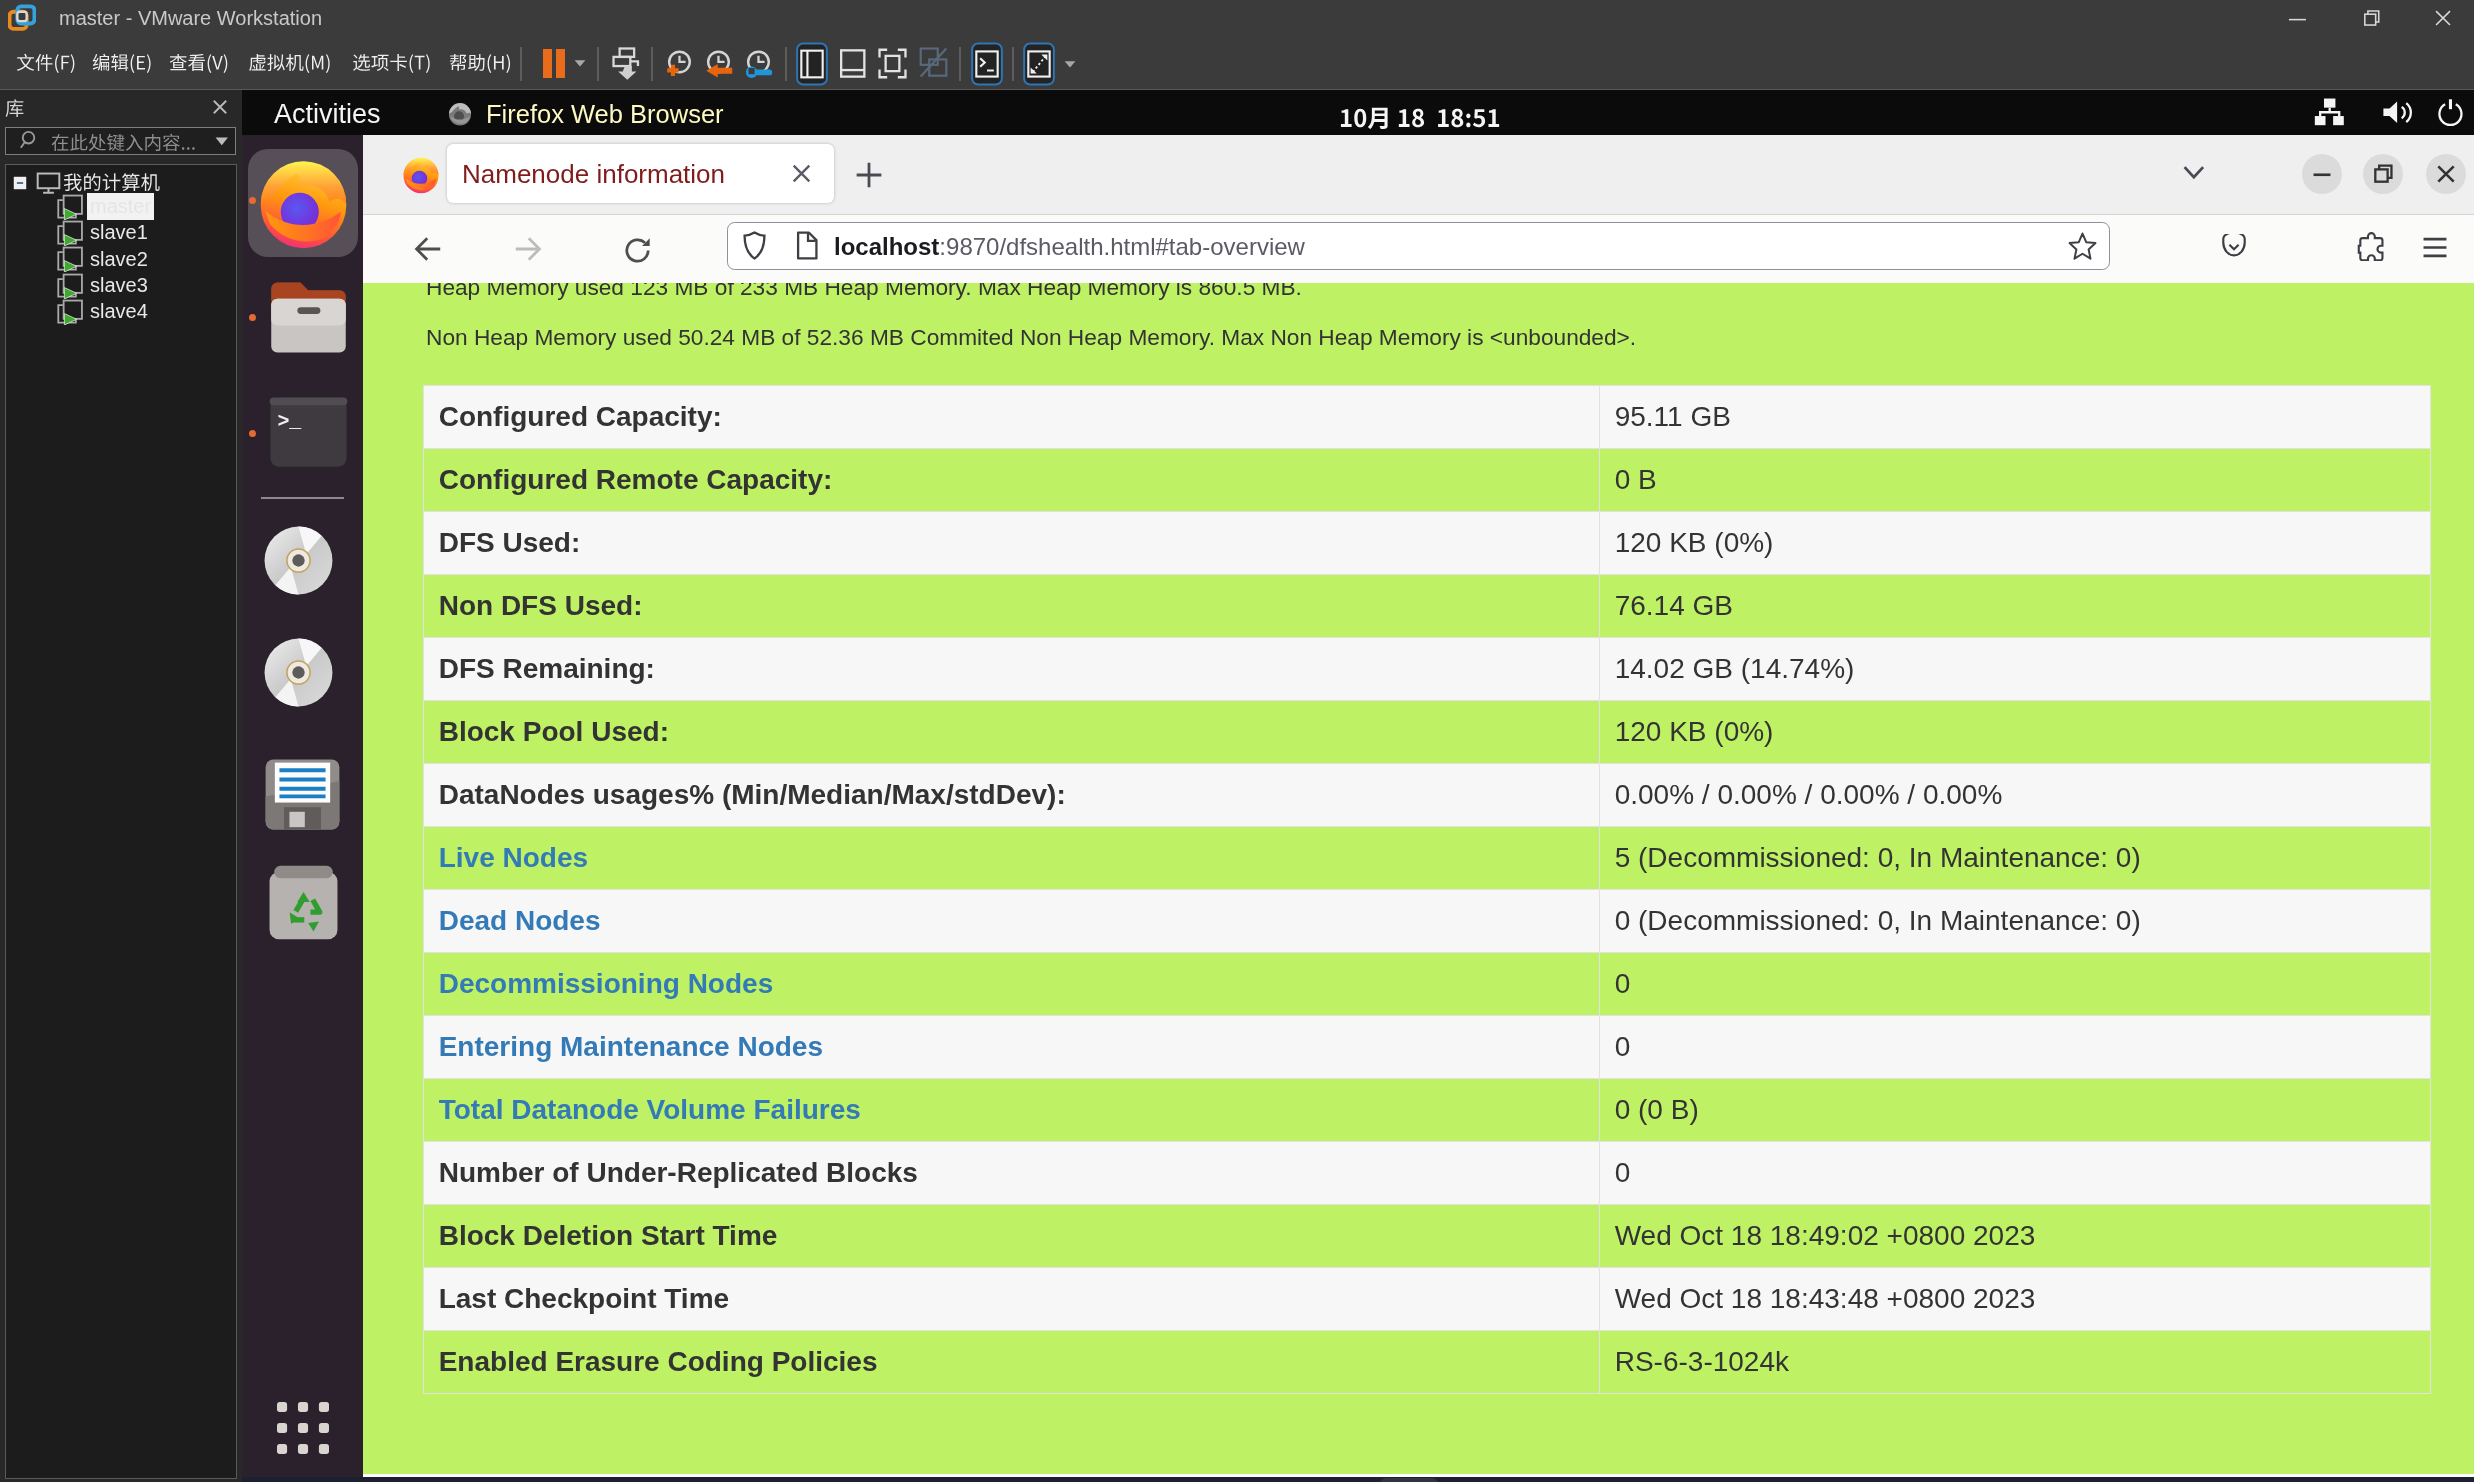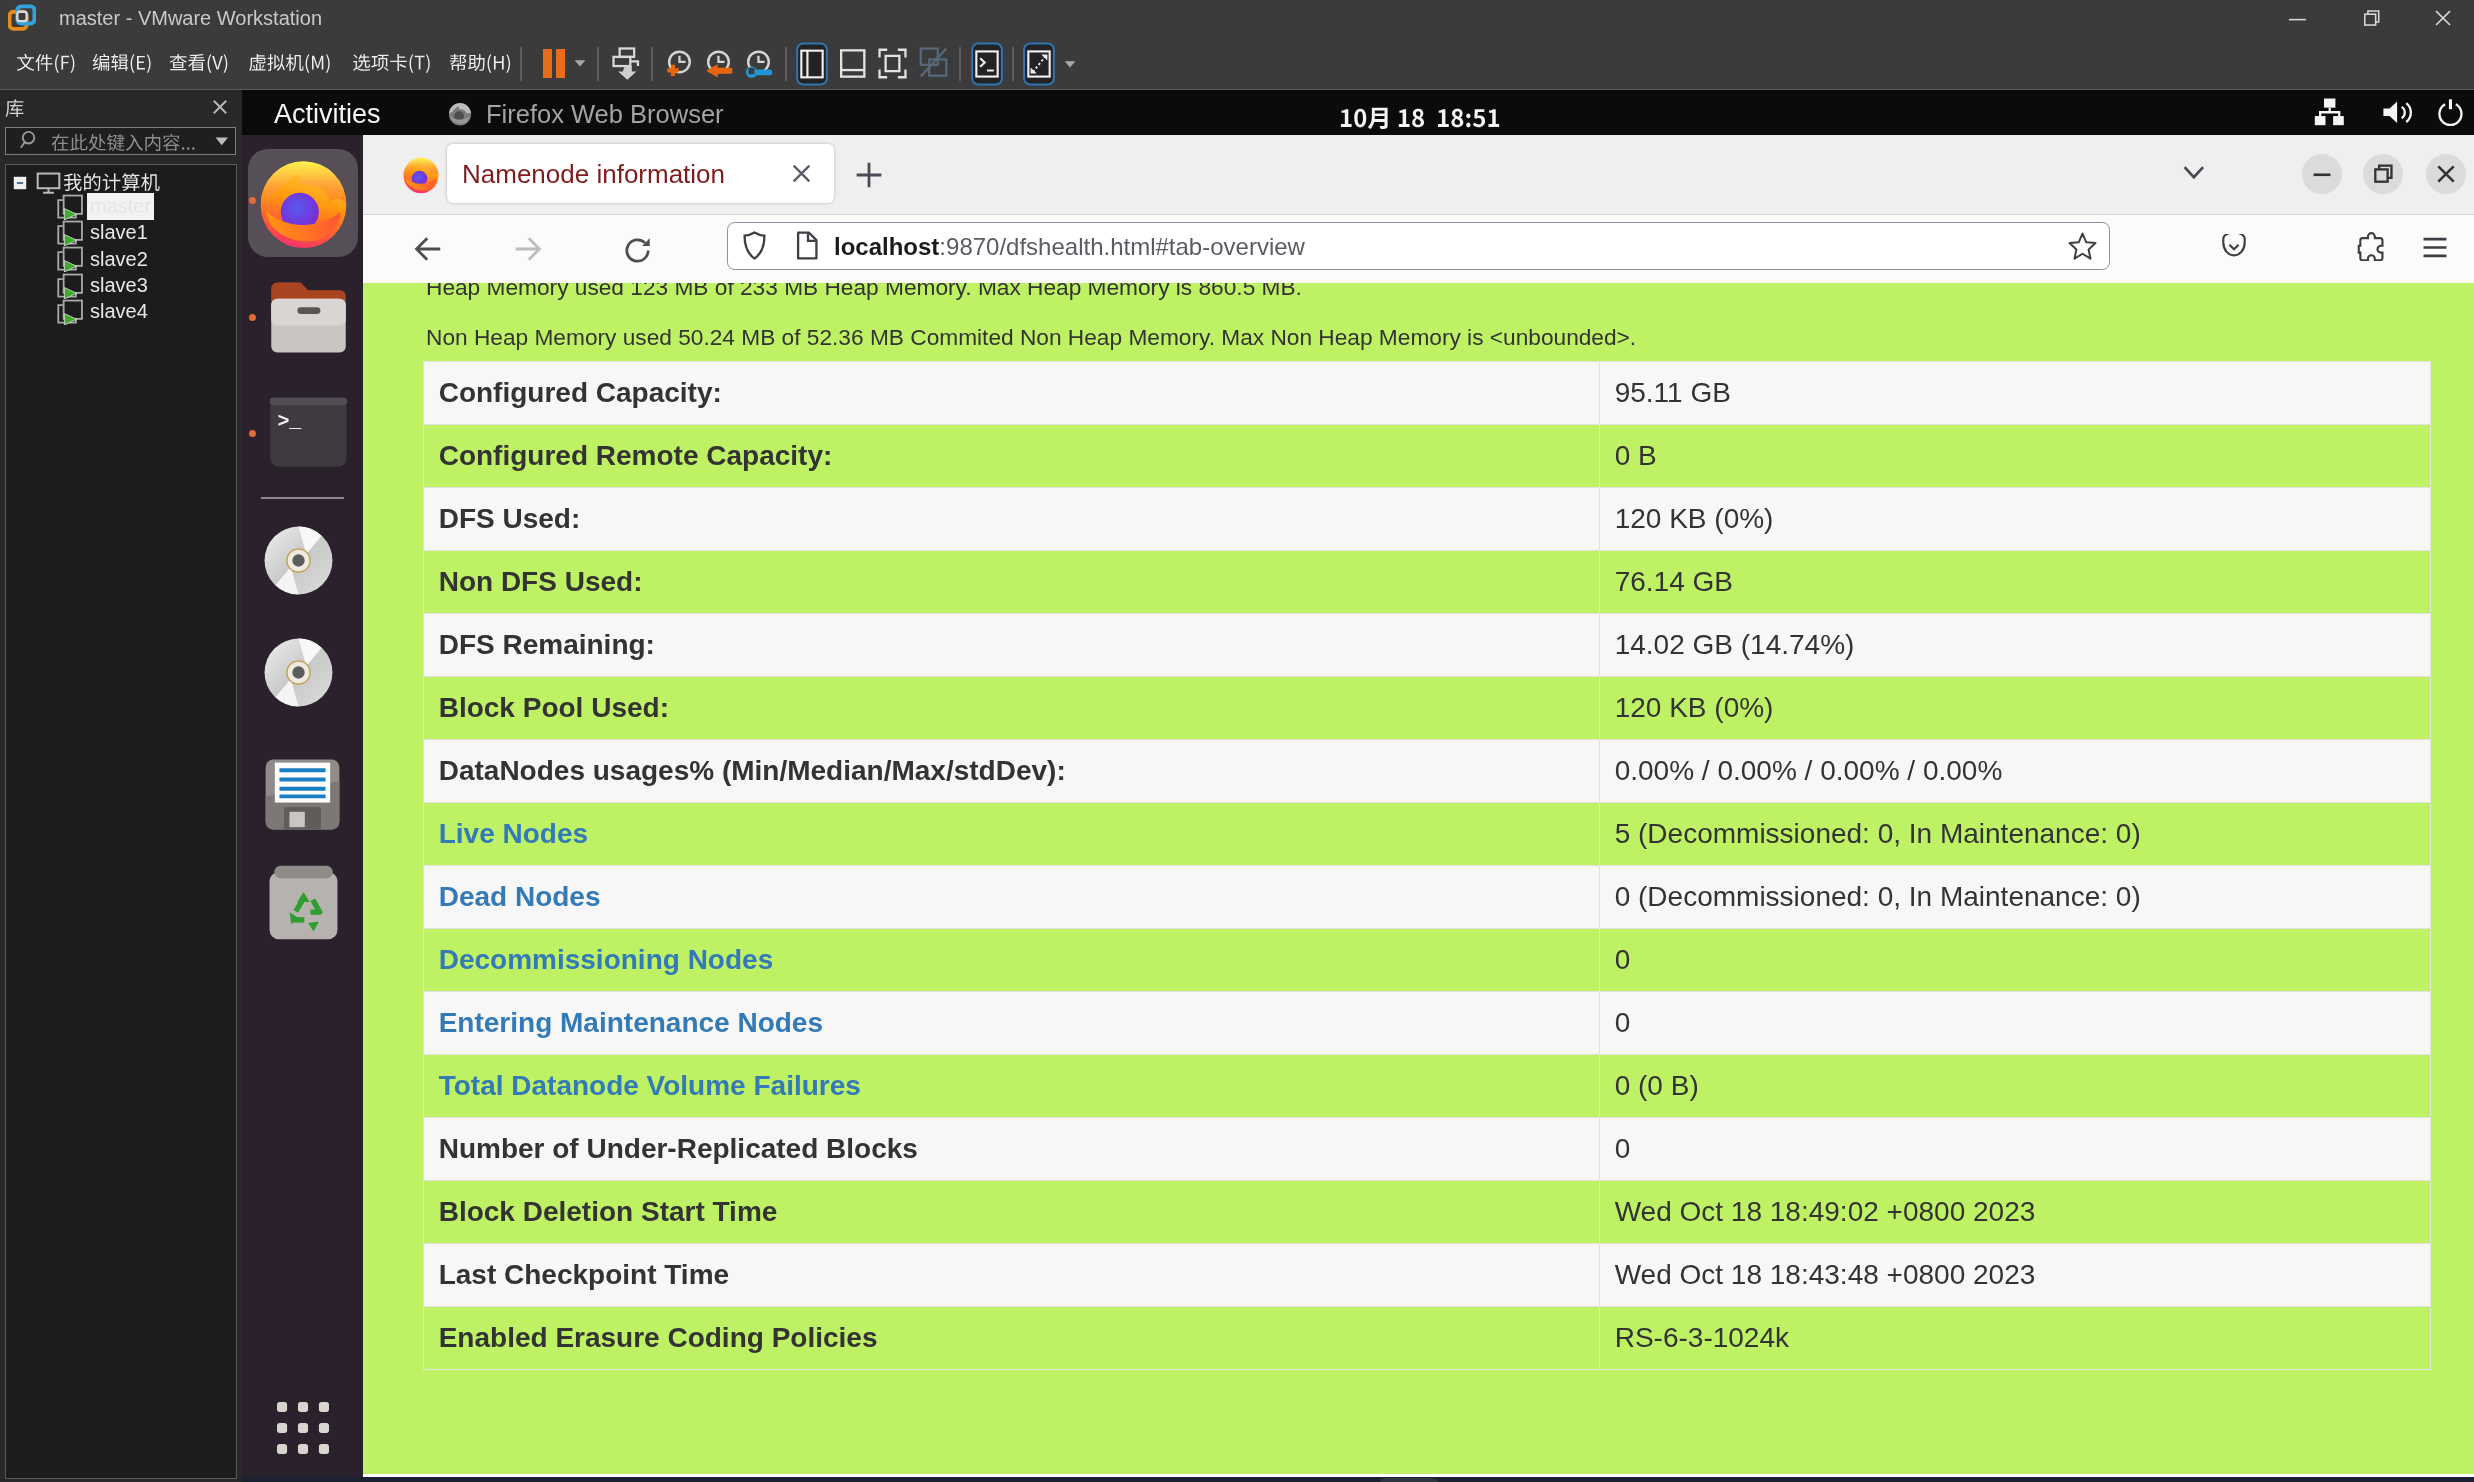--- a/index.html
+++ b/index.html
@@ -212,21 +212,21 @@
   </div>
   <div class="abs" id="vmarea">
     <div class="abs" id="gnomebar"></div>
     <div class="abs" style="left:32px;top:9.3px;color:#f5f5f5;font-size:27px;">Activities</div>
     <svg class="abs" style="left:206px;top:12.4px" width="24" height="24" viewBox="0 0 100 100">
       <circle cx="50" cy="52" r="46" fill="#7a7a7a"></circle>
       <circle cx="46" cy="59" r="20.5" fill="#4e4e4e"></circle>
       <path d="M4 50 A46 46 0 0 1 96 51 C92 44 85 43 78 48 C74 34 60 27 46 31 C48 25 46 20 42 18 C34 24 22 34 16 43 C10 45 6 47 4 50 Z" fill="#bdbdbd"></path>
       <path d="M9 58 C32 78 66 78 90 59 C89 71 82 81 72 87 C50 96 27 88 14 72 Z" fill="#969696"></path>
     </svg>
-    <div class="abs" style="left:244px;top:10px;color:#a3a3a3;font-size:25.5px;">Firefox Web Browser</div>
+    <div class="abs" style="left:244px;top:10px;color:#fef9c3;font-size:25.5px;">Firefox Web Browser</div>
     <svg class="abs" style="left:1097px;top:8.5px" width="162" height="35" viewBox="0 0 209 45">
         <path d="M2.5 36H16.3V32.2H12V13H8.6C7.2 13.9 5.6 14.5 3.3 14.9V17.8H7.5V32.2H2.5Z M27.4 36.4C32.1 36.4 35.2 32.3 35.2 24.4C35.2 16.5 32.1 12.6 27.4 12.6C22.8 12.6 19.7 16.5 19.7 24.4C19.7 32.3 22.8 36.4 27.4 36.4ZM27.4 32.8C25.5 32.8 24 30.8 24 24.4C24 18 25.5 16.1 27.4 16.1C29.4 16.1 30.9 18 30.9 24.4C30.9 30.8 29.4 32.8 27.4 32.8Z M42.4 11.1V21.3C42.4 26.1 42 32.1 37.2 36.1C38.1 36.6 39.6 38 40.1 38.8C43 36.3 44.6 32.9 45.4 29.5H58.7V33.9C58.7 34.6 58.5 34.8 57.7 34.8C57 34.8 54.4 34.9 52.2 34.8C52.8 35.8 53.6 37.6 53.8 38.7C57 38.7 59.2 38.6 60.7 37.9C62.1 37.3 62.7 36.2 62.7 34V11.1ZM46.2 14.7H58.7V18.5H46.2ZM46.2 22H58.7V25.8H46C46.1 24.5 46.2 23.2 46.2 22Z M77.2 36H91V32.2H86.6V13H83.3C81.8 13.9 80.3 14.5 77.9 14.9V17.8H82.1V32.2H77.2Z M102.1 36.4C106.7 36.4 109.8 33.7 109.8 30.3C109.8 27.1 108 25.3 105.9 24.1V24C107.4 22.9 108.8 21 108.8 18.7C108.8 15.1 106.2 12.6 102.2 12.6C98.2 12.6 95.3 15 95.3 18.7C95.3 21.1 96.5 22.8 98.3 24.1V24.3C96.2 25.4 94.4 27.3 94.4 30.3C94.4 33.9 97.6 36.4 102.1 36.4ZM103.5 22.8C101.1 21.9 99.3 20.8 99.3 18.7C99.3 16.8 100.5 15.8 102.1 15.8C104 15.8 105.1 17.1 105.1 19C105.1 20.4 104.6 21.7 103.5 22.8ZM102.1 33.2C100 33.2 98.3 31.8 98.3 29.8C98.3 28 99.2 26.5 100.4 25.5C103.4 26.8 105.5 27.7 105.5 30.1C105.5 32.1 104.1 33.2 102.1 33.2Z M127.8 36H141.6V32.2H137.3V13H133.9C132.5 13.9 130.9 14.5 128.6 14.9V17.8H132.8V32.2H127.8Z M152.7 36.4C157.3 36.4 160.4 33.7 160.4 30.3C160.4 27.1 158.7 25.3 156.6 24.1V24C158 22.9 159.5 21 159.5 18.7C159.5 15.1 156.9 12.6 152.8 12.6C148.8 12.6 145.9 15 145.9 18.7C145.9 21.1 147.2 22.8 149 24.1V24.3C146.8 25.4 145 27.3 145 30.3C145 33.9 148.3 36.4 152.7 36.4ZM154.1 22.8C151.7 21.9 149.9 20.8 149.9 18.7C149.9 16.8 151.2 15.8 152.7 15.8C154.7 15.8 155.8 17.1 155.8 19C155.8 20.4 155.2 21.7 154.1 22.8ZM152.8 33.2C150.7 33.2 149 31.8 149 29.8C149 28 149.8 26.5 151.1 25.5C154 26.8 156.2 27.7 156.2 30.1C156.2 32.1 154.8 33.2 152.8 33.2Z M166.9 24.6C168.5 24.6 169.7 23.3 169.7 21.7C169.7 20 168.5 18.7 166.9 18.7C165.3 18.7 164.1 20 164.1 21.7C164.1 23.3 165.3 24.6 166.9 24.6ZM166.9 36.4C168.5 36.4 169.7 35.1 169.7 33.4C169.7 31.7 168.5 30.4 166.9 30.4C165.3 30.4 164.1 31.7 164.1 33.4C164.1 35.1 165.3 36.4 166.9 36.4Z M180.5 36.4C184.7 36.4 188.5 33.4 188.5 28.3C188.5 23.3 185.3 21.1 181.4 21.1C180.4 21.1 179.6 21.3 178.7 21.7L179.1 16.8H187.5V13H175.2L174.6 24.1L176.6 25.5C178 24.6 178.7 24.3 180.1 24.3C182.4 24.3 184 25.8 184 28.5C184 31.2 182.3 32.7 179.9 32.7C177.8 32.7 176.1 31.6 174.8 30.3L172.7 33.3C174.5 35 176.9 36.4 180.5 36.4Z M192.8 36H206.6V32.2H202.2V13H198.9C197.4 13.9 195.9 14.5 193.5 14.9V17.8H197.7V32.2H192.8Z" fill="#f5f5f5"></path>
       </svg>
     <svg class="abs" style="left:2070px;top:7px" width="155" height="32" viewBox="0 0 200 42">
       <g stroke="#f5f5f5" fill="none" stroke-width="3">
         <rect x="14" y="2" width="15" height="12" fill="#f5f5f5" stroke="none"></rect>
         <rect x="2" y="25" width="14" height="12" fill="#f5f5f5" stroke="none"></rect>
         <rect x="26" y="25" width="14" height="12" fill="#f5f5f5" stroke="none"></rect>
         <path d="M21.5 14 V20 M9 25 V20 H34 V25"></path>
         <path d="M92 15 h8 l10 -9 v28 l-10 -9 h-8 z" fill="#f5f5f5" stroke="none"></path>
@@ -404,21 +404,21 @@
       </svg>
       <svg class="abs" style="left:1994px;top:97px" width="28" height="29" viewBox="0 0 36 38">
         <path d="M14 6 a4.5 4.5 0 0 1 9 0 v2 h7 a3 3 0 0 1 3 3 v7 h-2 a4.5 4.5 0 0 0 0 9 h2 v7 a3 3 0 0 1 -3 3 h-7 v-2 a4.5 4.5 0 0 0 -9 0 v2 h-7 a3 3 0 0 1 -3 -3 v-7 h-2 v-9 h2 v-7 a3 3 0 0 1 3 -3 h7 z" fill="none" stroke="#3e3e44" stroke-width="2.8"></path>
       </svg>
       <svg class="abs" style="left:2059px;top:101px" width="26" height="23" viewBox="0 0 34 30">
           <path d="M2 4 H32 M2 15 H32 M2 26 H32" stroke="#3e3e44" stroke-width="3.4"></path>
         </svg>
       <div class="abs" id="content">
         <div class="abs" style="left:63px;top:-9.3px;font-size:22.7px;">Heap Memory used 123 MB of 233 MB Heap Memory. Max Heap Memory is 860.5 MB.</div>
         <div class="abs" style="left:63px;top:41px;font-size:22.7px;">Non Heap Memory used 50.24 MB of 52.36 MB Commited Non Heap Memory. Max Non Heap Memory is &lt;unbounded&gt;.</div>
-        <table class="ov abs" style="left:60px;top:78px;">
+        <table class="ov abs" style="left:60px;top:102px;">
           <colgroup>
               <col style="width:1176px">
               <col style="width:831px">
             </colgroup>
           <tbody>
               <tr>
                 <td class="lab">Configured Capacity:</td>
                 <td class="val">95.11 GB</td>
               </tr>
           <tr>

